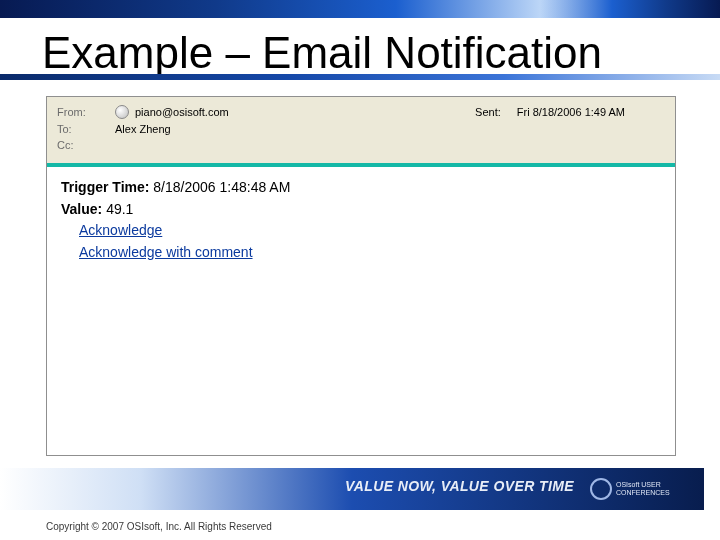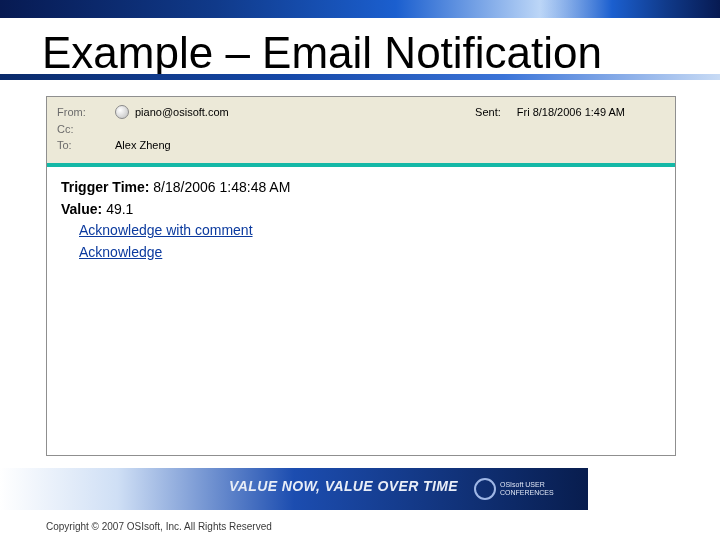--- a/index.html
+++ b/index.html
@@ -99,21 +99,21 @@
     color: #0b3a9e;
     text-decoration: underline;
     margin-left: 18px;
     cursor: pointer;
     display: inline-block;
   }
   .bottom-band {
     position: absolute;
     bottom: 30px;
     left: 0;
-    width: 588px;
+    width: 704px;
     height: 42px;
     background: linear-gradient(to right, #ffffff 0%, #cfdff5 20%, #1c4db0 50%, #081d4e 100%);
   }
   .band-slogan {
     position: absolute;
     right: 130px;
     top: 10px;
     color: #e8edf7;
     font-weight: 700;
     font-style: italic;
@@ -173,40 +173,40 @@
     <div class="header-row">
       <span class="header-label">From:</span>
       <span class="globe"></span>
       <span class="header-value">piano@osisoft.com</span>
       <span class="sent-block">
         <span class="sent-label">Sent:</span>
         <span class="sent-value">Fri 8/18/2006 1:49 AM</span>
       </span>
     </div>
     <div class="header-row">
+      <span class="header-label">To:</span>
+      <span class="header-value">Alex Zheng</span>
+    </div>
+    <div class="header-row">
       <span class="header-label">Cc:</span>
       <span class="header-value"></span>
-    </div>
-    <div class="header-row">
-      <span class="header-label">To:</span>
-      <span class="header-value">Alex Zheng</span>
     </div>
   </div>
 
   <div class="email-body">
     <div class="body-line">
       <b>Trigger Time:</b>
       <span>8/18/2006 1:48:48 AM</span>
     </div>
     <div class="body-line">
       <b>Value:</b>
       <span>49.1</span>
     </div>
+    <div><a class="action-link">Acknowledge</a></div>
     <div><a class="action-link">Acknowledge with comment</a></div>
-    <div><a class="action-link">Acknowledge</a></div>
   </div>
 </div>
 
 <div class="bottom-band">
   <span class="band-slogan">VALUE NOW, VALUE OVER TIME</span>
   <span class="conf-badge">
     <span class="ring"></span>
     <span class="text">
       <span>OSIsoft USER</span>
       <span>CONFERENCES</span>

